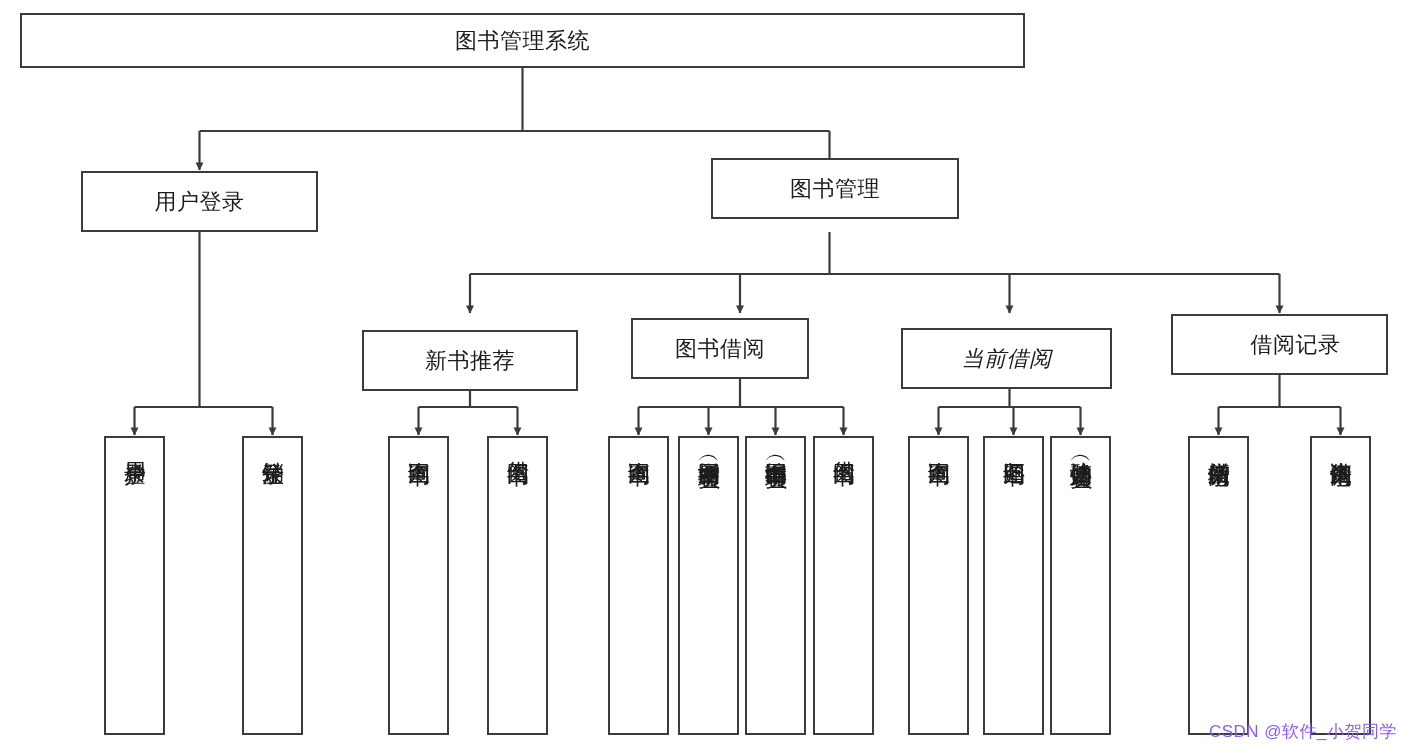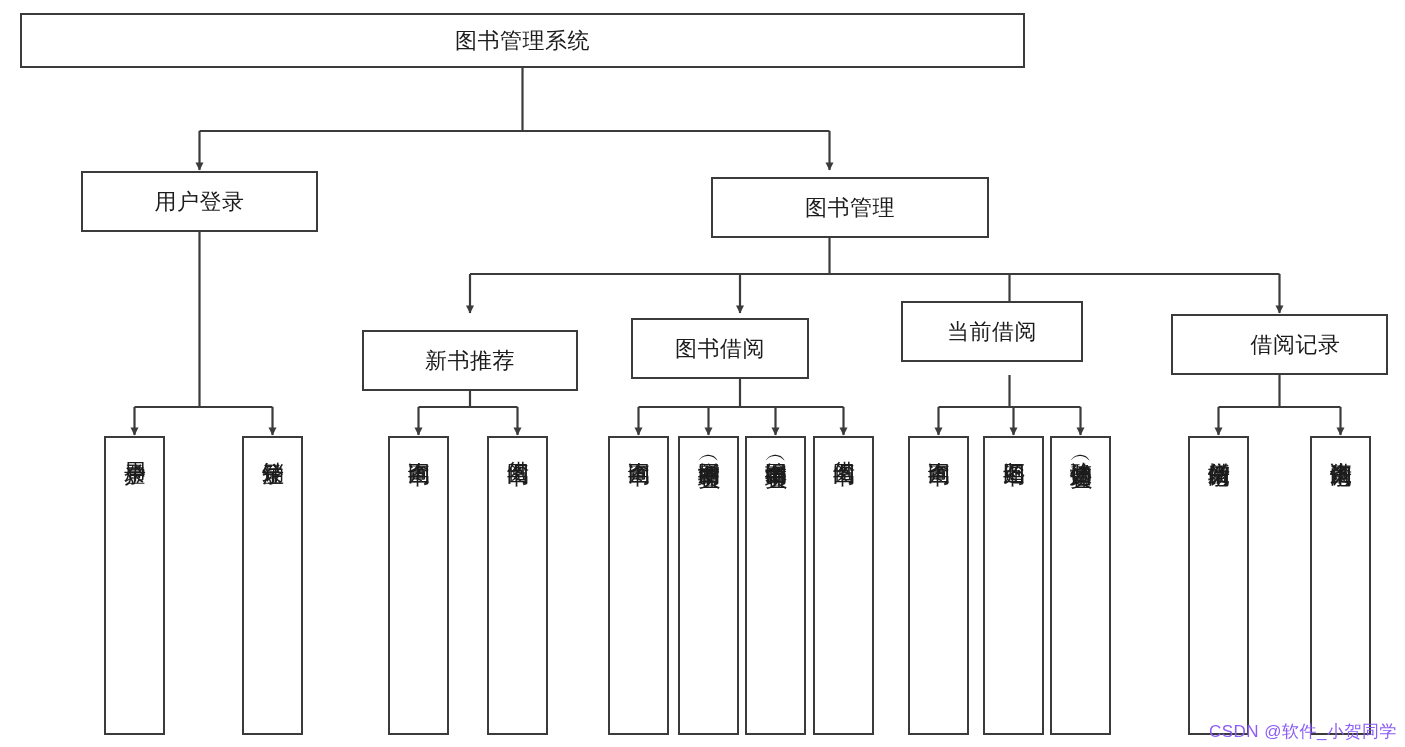--- a/index.html
+++ b/index.html
@@ -124,30 +124,30 @@
       </g>
   </svg>
 
   <div id="node-layer">
       <div class="node horiz root" style="left: 20px; top: 13px; width: 1005px; height: 55px;">
         <span class="label">图书管理系统</span>
       </div>
       <div class="node horiz" style="left: 81px; top: 171px; width: 237px; height: 61px;">
         <span class="label">用户登录</span>
       </div>
-      <div class="node horiz" style="left: 711px; top: 177px; width: 278px; height: 61px;">
+      <div class="node horiz" style="left: 711px; top: 158px; width: 248px; height: 61px;">
         <span class="label">图书管理</span>
       </div>
       <div class="node horiz" style="left: 362px; top: 330px; width: 216px; height: 61px;">
         <span class="label">新书推荐</span>
       </div>
       <div class="node horiz" style="left: 631px; top: 318px; width: 178px; height: 61px;">
         <span class="label">图书借阅</span>
       </div>
-      <div class="node horiz" style="left: 901px; top: 301px; width: 182px; height: 61px;">
+      <div class="node horiz" style="left: 901px; top: 328px; width: 211px; height: 61px; font-style: italic;">
         <span class="label">当前借阅</span>
       </div>
       <div class="node horiz" style="left: 1171px; top: 314px; width: 217px; height: 61px; padding-left: 32px;">
         <span class="label">借阅记录</span>
       </div>
       <div class="node vert" style="left: 104px; top: 436px; width: 61px; height: 299px;">
         <span class="label">用户登录</span>
       </div>
       <div class="node vert" style="left: 242px; top: 436px; width: 61px; height: 299px;">
         <span class="label">注销登录</span>

